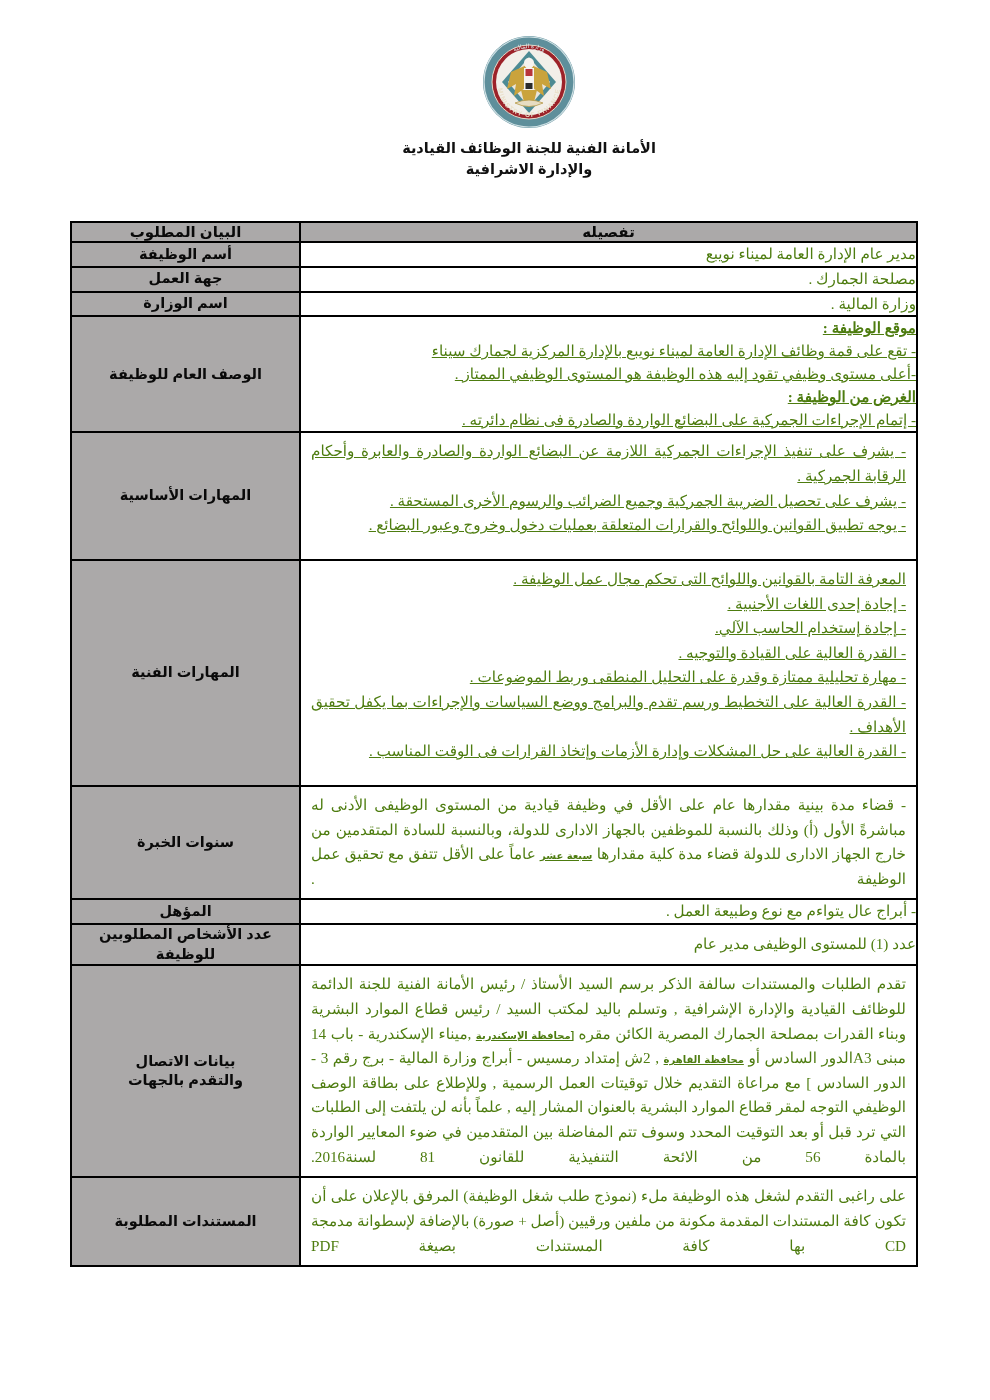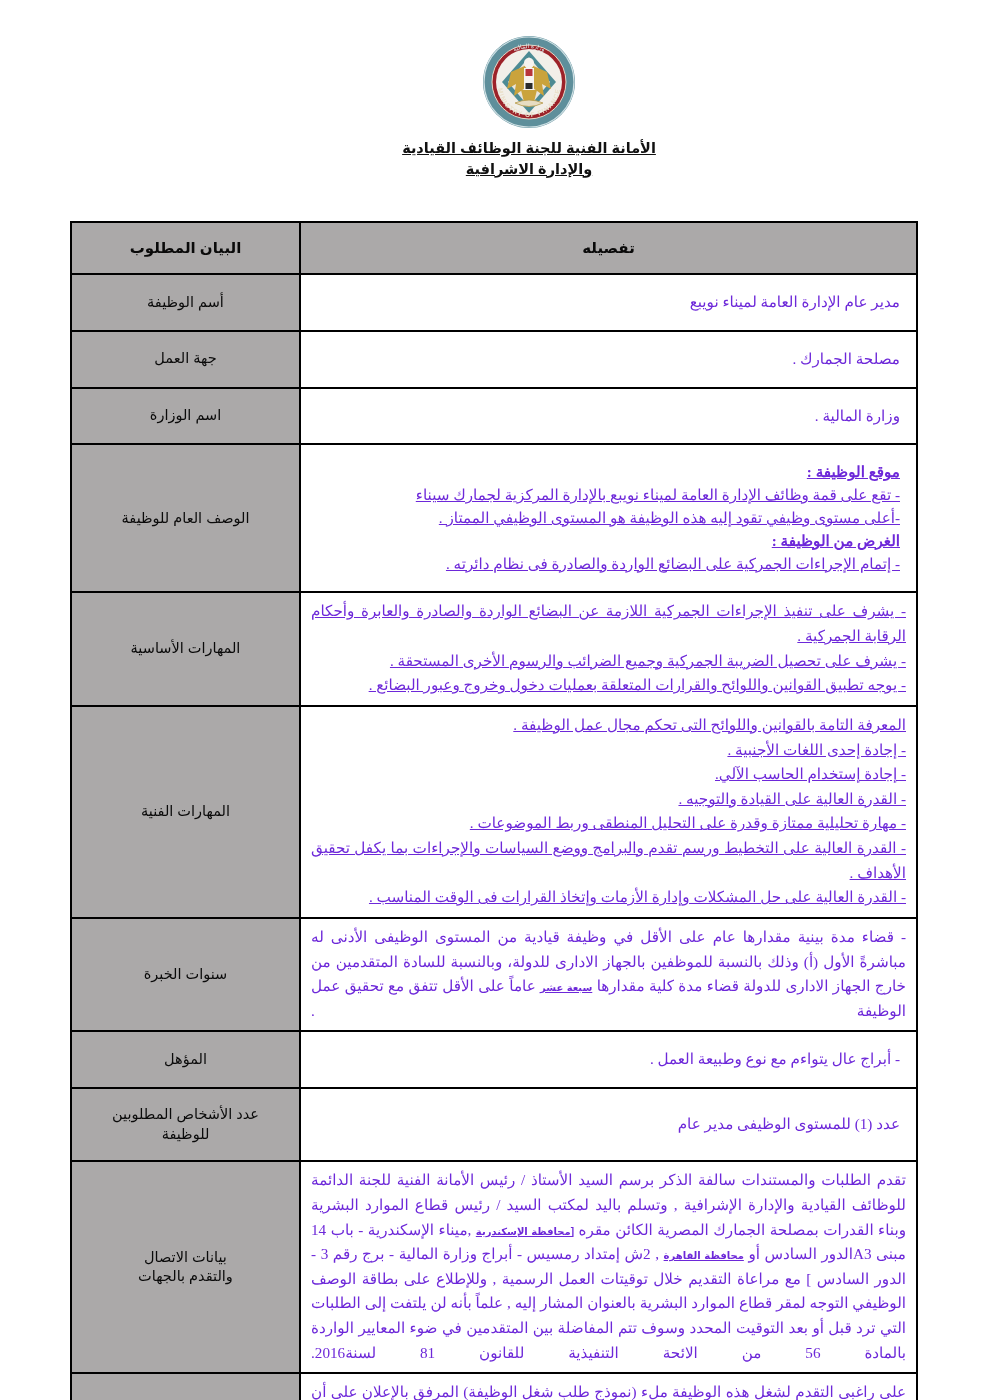--- a/index.html
+++ b/index.html
@@ -40,50 +40,49 @@
   .emblem svg { display: block; }
 
   .header-title {
     text-align: center;
     font-family: "Liberation Sans", "DejaVu Sans", sans-serif;
     font-weight: bold;
     font-size: 14.5px;
     line-height: 1.42;
     color: #111;
     letter-spacing: 0;
-    text-decoration: underline;
   }
   .header-title div { white-space: nowrap; }
 
   
   .table-wrap {
     position: absolute;
     top: 221px;
     right: 72px;
     width: 846px;
   }
   table.spec {
     width: 846px;
     border-collapse: collapse;
     table-layout: fixed;
     border: 2.5px solid #000;
   }
   table.spec td, table.spec th {
     border: 2.5px solid #000;
     vertical-align: middle;
-    padding: 16px;
+    padding: 0;
   }
   col.c-label { width: 229px; }
   col.c-detail { width: 617px; }
 
   .cell-label {
     background: #aba9a9;
     text-align: center;
     font-family: "Liberation Sans", "DejaVu Sans", sans-serif;
-    font-weight: normal;
+    font-weight: bold;
     font-size: 14.5px;
     line-height: 1.35;
     padding: 5px 6px;
     color: #0a0a0a;
   }
   .cell-head {
     background: #aba9a9;
     text-align: center;
     font-family: "Liberation Sans", "DejaVu Sans", sans-serif;
     font-weight: bold;
@@ -91,26 +90,26 @@
     padding: 14px 6px 15px;
     color: #0a0a0a;
   }
   .cell-detail {
     background: #ffffff;
     font-family: "Liberation Serif", "DejaVu Serif", serif;
     font-size: 15.2px;
     line-height: 1.5;
     padding: 4px 9px 5px;
     text-align: right;
-    color: #6d28d9;
+    color: #4d7c0f;
   }
   .cell-detail.justified {
     text-align: justify;
     text-align-last: right;
-    padding: 6px 10px 7px;
+    padding: 6px 10px 21px;
     line-height: 1.62;
   }
   .cell-detail.justified-all {
     text-align: justify;
     text-align-last: justify;
     padding: 6px 10px 7px;
     line-height: 1.62;
   }
   .cell-detail p { margin: 0; }
   .cell-detail .ln { display: block; text-decoration: underline; }

